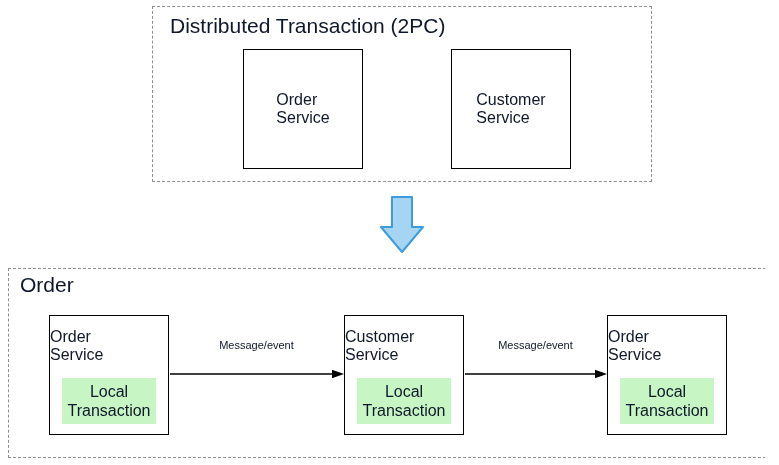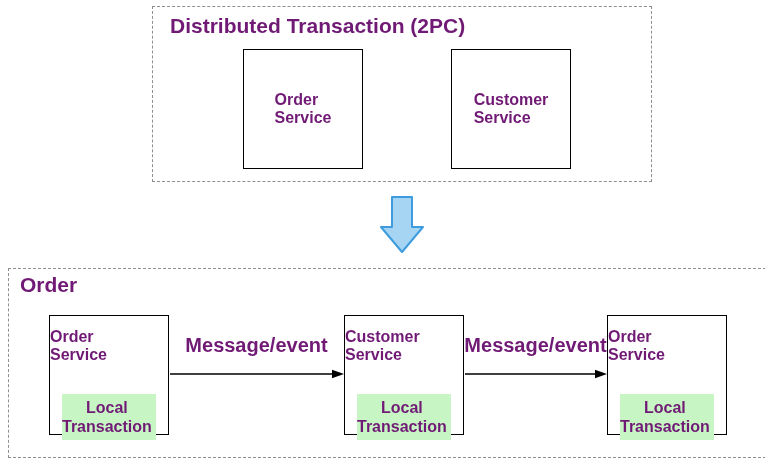--- a/index.html
+++ b/index.html
@@ -2,23 +2,22 @@
 <html><head>
 <meta charset="utf-8">
 <style>
   html, body { margin: 0; padding: 0; background: #ffffff; }
   .stage {
     position: relative;
     width: 765px;
     height: 465px;
     background: #ffffff;
     font-family: "Liberation Sans", sans-serif;
-    color: #701a75;
+    color: #0f172a;
     overflow: hidden;
-    font-weight: bold;
   }
   .dashed-group {
     position: absolute;
     border: 1px dashed #8f8f8f;
     background: #ffffff;
     box-sizing: border-box;
   }
   .group-title {
     position: absolute;
     font-size: 21px;
@@ -51,33 +50,32 @@
     right: 0;
   }
   .local-box {
     position: absolute;
     left: 12px;
     top: 62px;
     width: 94px;
     height: 46px;
     display: flex;
     align-items: center;
-    justify-content: flex-start;
+    justify-content: center;
     background: #c7f6c4;
-    margin-top: 16px;
   }
   .local-label {
     font-size: 16px;
     line-height: 19px;
     text-align: center;
     white-space: pre-line;
   }
   .message-label {
     position: absolute;
-    font-size: 20px;
+    font-size: 11px;
     line-height: 19px;
     text-align: center;
     white-space: nowrap;
   }
   .abs-svg {
     position: absolute;
     pointer-events: none;
   }
 </style>
 </head>

